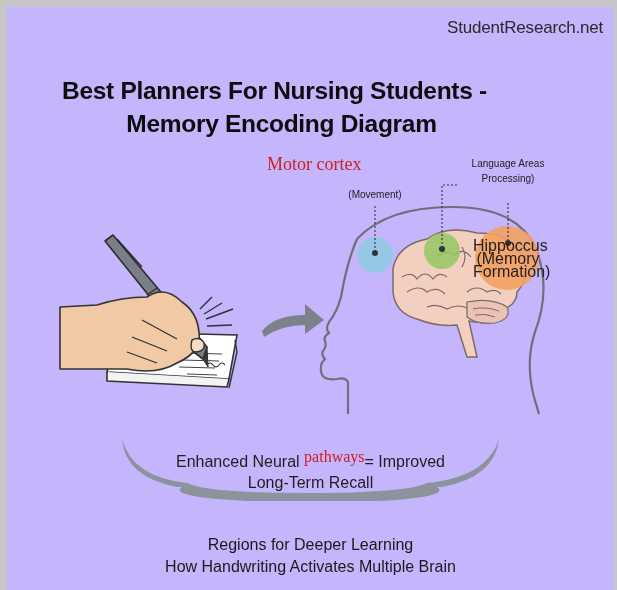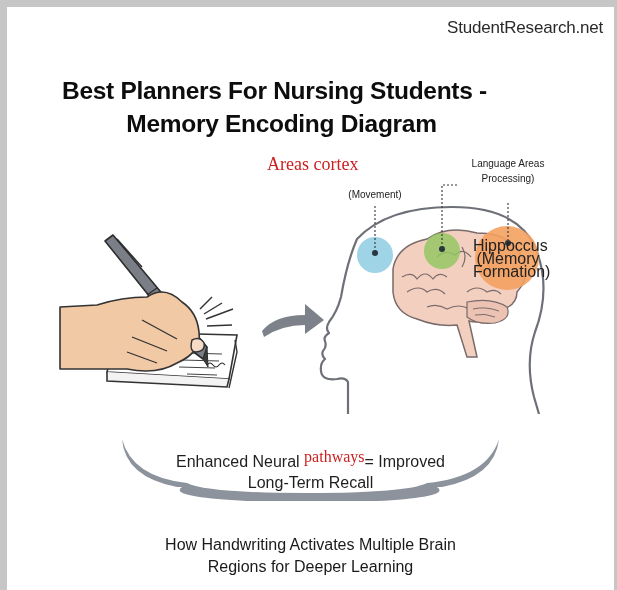--- a/index.html
+++ b/index.html
@@ -5,21 +5,21 @@
   html, body { margin: 0; padding: 0; }
   body {
     width: 617px; height: 590px; overflow: hidden;
     background: #c6c6c6;
     font-family: "Liberation Sans", sans-serif;
     position: relative;
   }
   .canvas {
     position: absolute; left: 7px; top: 7px;
     width: 607px; height: 583px;
-    background: #ffffff;
+    background: #c4b5fd;
     overflow: hidden;
   }
   .site {
     position: absolute; right: 11px; top: 11px;
     font-size: 17px; color: #2a2a2a; letter-spacing: -0.2px;
   }
   .title {
     position: absolute; left: 12px; width: 525px; top: 67px;
     text-align: center; font-weight: bold; font-size: 24.5px;
     line-height: 33px; color: #0d0d0d; letter-spacing: -0.3px;
@@ -111,37 +111,37 @@
       <polyline points="450,178 435,178 435,242"></polyline>
       <line x1="501" y1="196" x2="501" y2="233"></line>
     </g>
     <circle cx="368" cy="246" r="3" fill="#2a3540"></circle>
     <circle cx="435" cy="242" r="3" fill="#2a3540"></circle>
     <circle cx="501" cy="236" r="3" fill="#2a3540"></circle>
 
     <path d="M115 432 Q118 470 170 480 L175 480 Q160 490 240 494 L370 494 Q445 490 430 480 L435 480 Q488 470 492 432 Q480 470 420 476 Q400 486 300 486 Q200 486 180 476 Q125 470 115 432 Z" fill="#8d939c"></path>
   </svg>
 
-  <div class="motor">Areas cortex</div>
+  <div class="motor">Motor cortex</div>
 
   <div class="lbl" style="left:330px; top:180px; width:76px;">(Movement)</div>
 
   <div class="lbl" style="left:436px; top:149px; width:130px;">
     <div>Language Areas</div>
     <div>Processing)</div>
   </div>
 
   <div class="lbl" style="left:466px; top:232px; width:70px; font-size:16px; line-height:13px;">
     <div>Hippoccus</div>
     <div>(Memory</div>
     <div>Formation)</div>
   </div>
 
   <div class="summary">
     <div><span>Enhanced Neural </span><span class="red">pathways</span><span>= Improved</span></div>
     <div>Long-Term Recall</div>
   </div>
 
   <div class="caption">
+    <div>Regions for Deeper Learning</div>
     <div>How Handwriting Activates Multiple Brain</div>
-    <div>Regions for Deeper Learning</div>
   </div>
 </div>
 
 </body></html>

